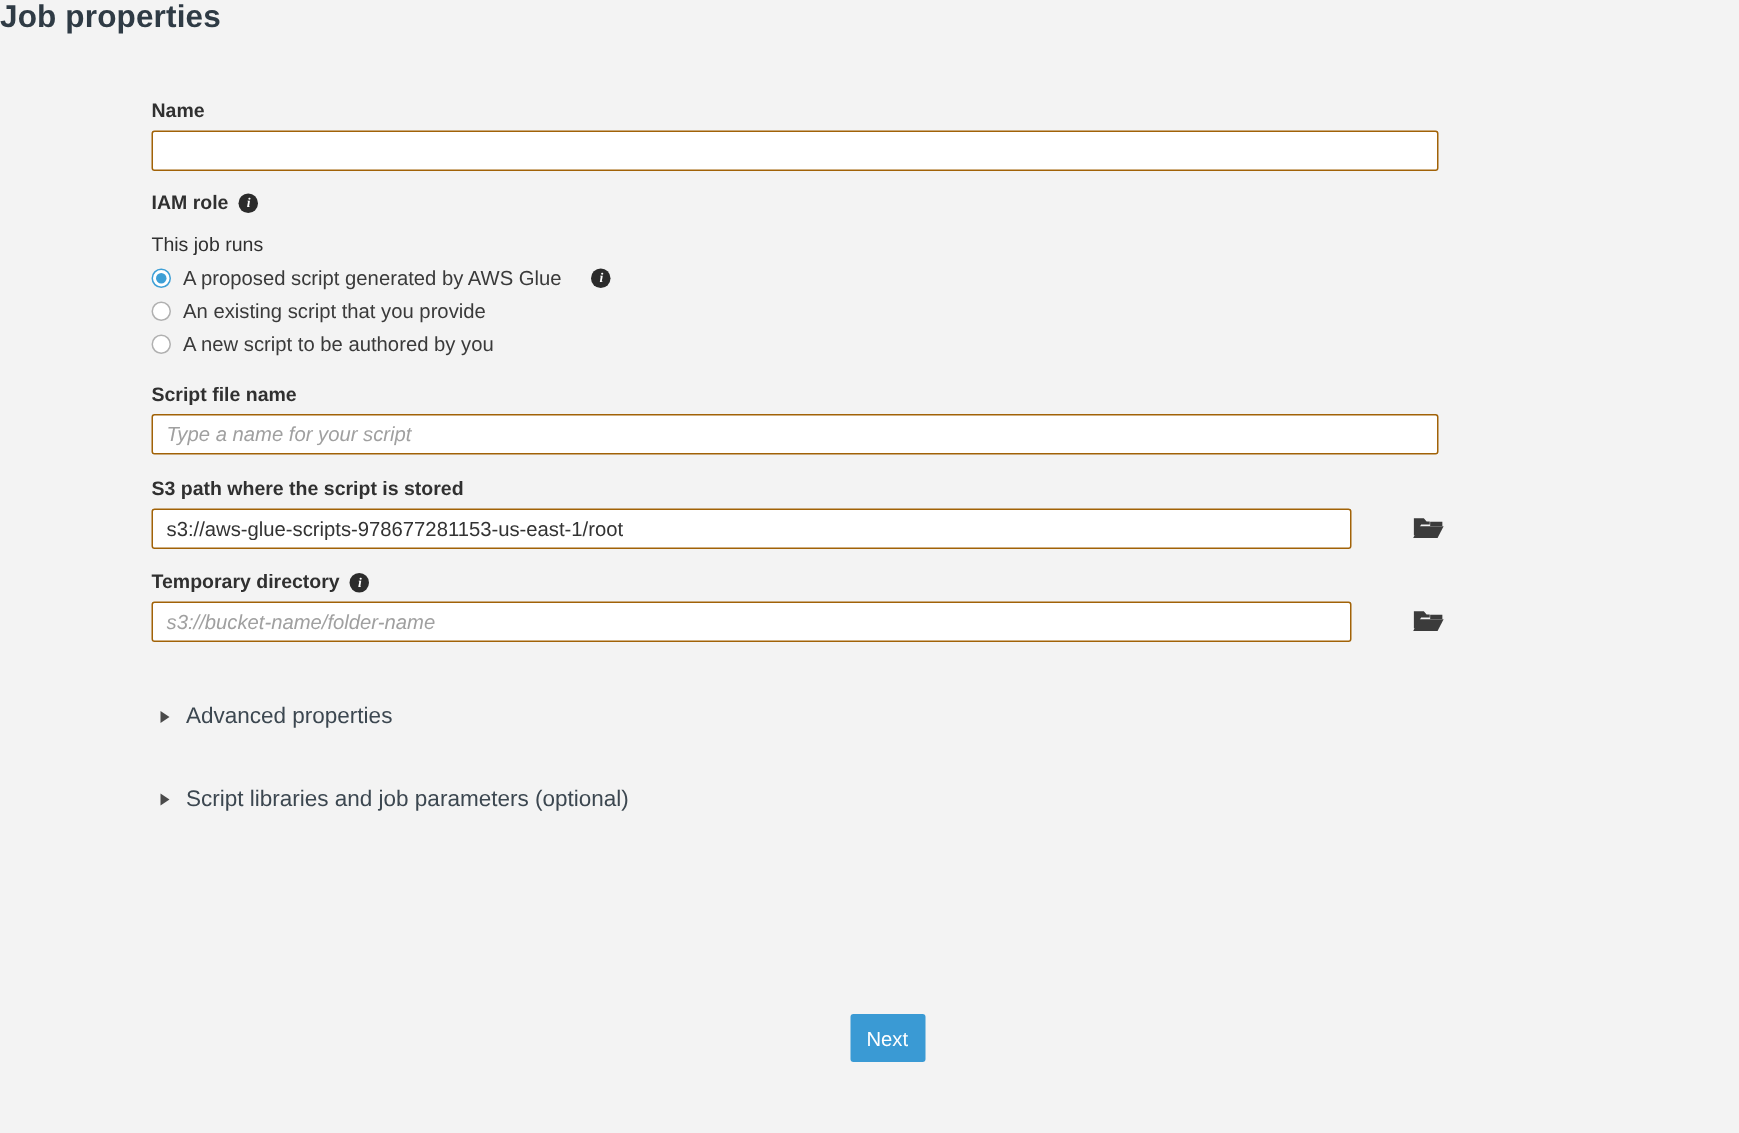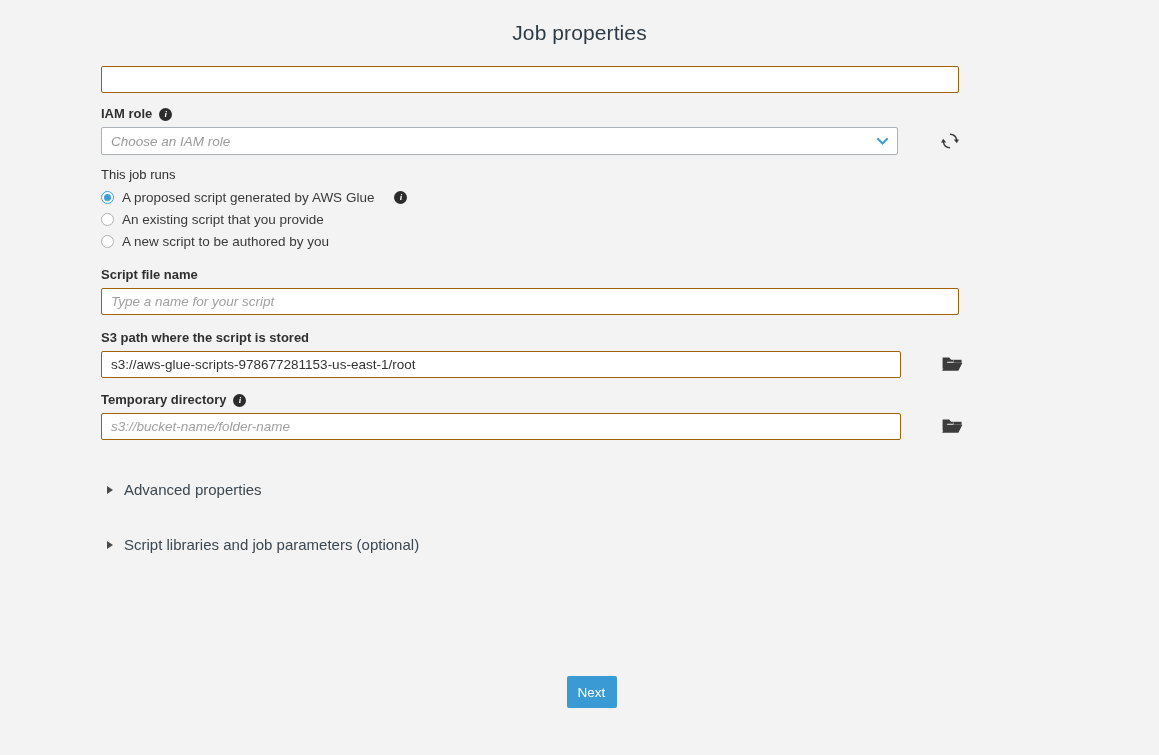--- a/index.html
+++ b/index.html
@@ -13,26 +13,24 @@
     font-family: "Liberation Sans", sans-serif;
     color: #333333;
     overflow: hidden;
   }
   .page {
     position: relative;
     width: 1159px;
     height: 755px;
   }
   .page-title {
-    text-align: center;
     font-size: 21px;
-    font-weight: normal;
+    font-weight: bold;
     color: #2f3b45;
     margin: 0;
-    padding-top: 21px;
     letter-spacing: 0.1px;
   }
   .form {
     position: absolute;
     left: 101px;
     top: 66px;
     width: 880px;
   }
   .field-label {
     font-size: 13px;
@@ -237,45 +235,30 @@
 </head>
 <body>
 
 <div class="page">
 
   <h1 class="page-title">Job properties</h1>
 
   <div class="form">
 
     <div class="mt-name">
+      <div class="field-label">
+        <span>Name</span>
+      </div>
       <input class="txt-input w-name" type="text" placeholder="" style="">
     </div>
 
     <div class="mt-iam">
       <div class="field-label">
         <span>IAM role</span>
         <span class="info-icon">i</span>
-      </div>
-      <div class="row">
-        <div class="select-wrap">
-          <div class="select-box">
-            <span>Choose an IAM role</span>
-          </div>
-          <span class="chevron">
-            <svg width="11" height="8" viewBox="0 0 11 8" aria-hidden="true">
-              <path d="M1 1.5 L5.5 6 L10 1.5" stroke="#3d9fd6" stroke-width="2" fill="none" stroke-linecap="square"></path>
-            </svg>
-          </span>
-        </div>
-        <span class="refresh-btn">
-          <svg width="18" height="18" viewBox="0 0 20 20" aria-hidden="true">
-            <path d="M10 3.2 A6.8 6.8 0 0 1 16.5 8.2 L14.2 8.2 L17.6 12.4 L20 8.2 L18.1 8.2 A8.4 8.4 0 0 0 10 1.6 Z" fill="#3b3b3b"></path>
-            <path d="M10 16.8 A6.8 6.8 0 0 1 3.5 11.8 L5.8 11.8 L2.4 7.6 L0 11.8 L1.9 11.8 A8.4 8.4 0 0 0 10 18.4 Z" fill="#3b3b3b"></path>
-          </svg>
-        </span>
       </div>
     </div>
 
     <div class="mt-jobruns">
       <div class="group-label">This job runs</div>
 
       <div class="radio-row">
         <span class="radio checked"></span>
         <span class="radio-label">
           <span>A proposed script generated by AWS Glue</span>

